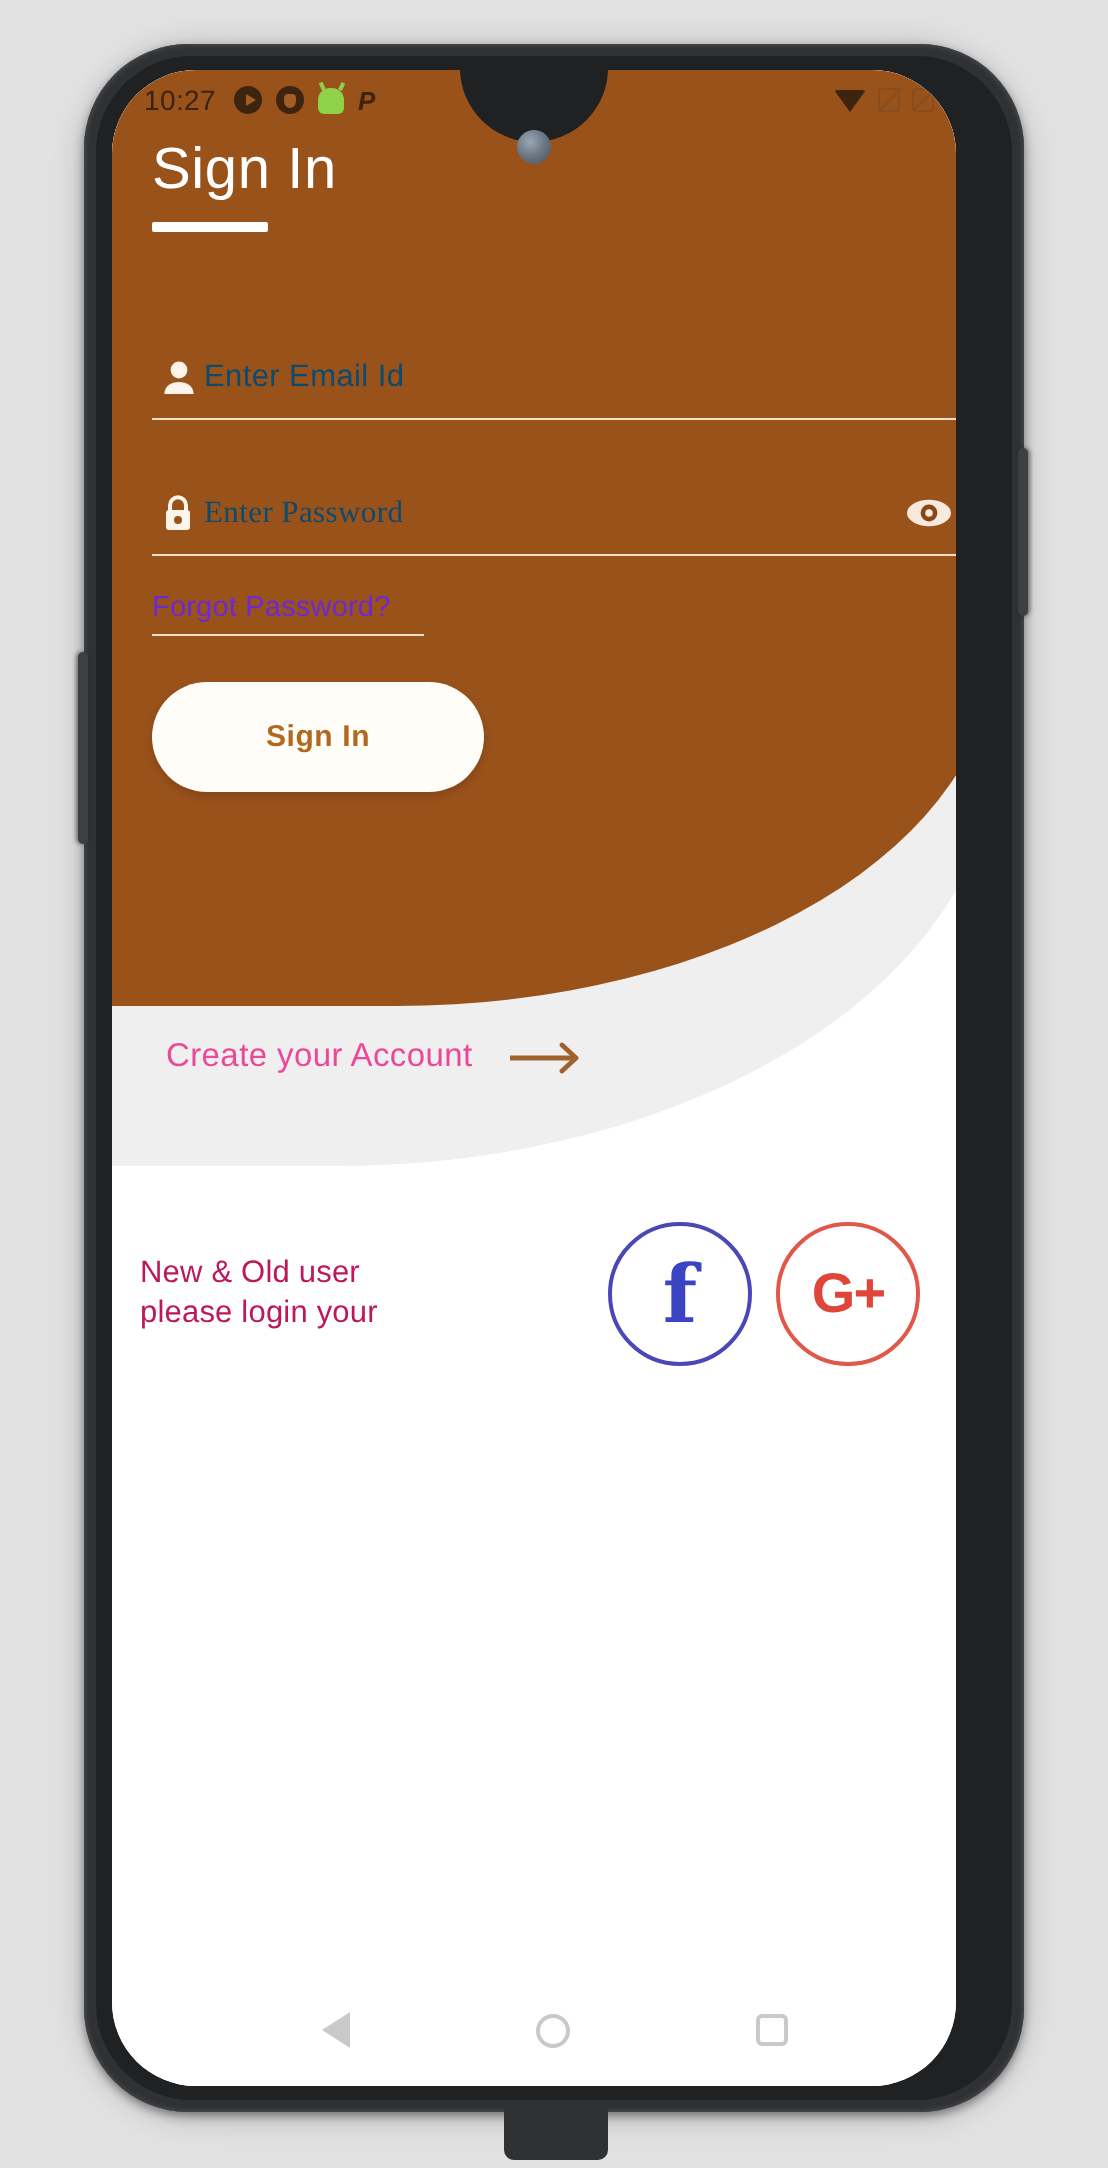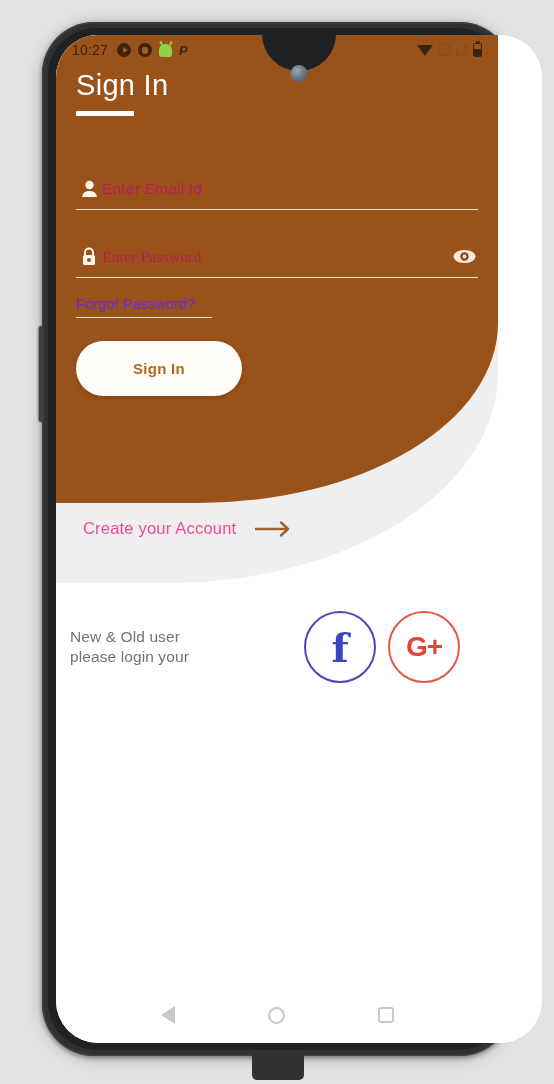--- a/index.html
+++ b/index.html
@@ -42,21 +42,21 @@
     position: absolute;
     left: 48px; top: 28px;
     width: 458px; height: 1022px;
     border-radius: 48px;
     background: #1f2122;
   }
 
   .screen {
     position: absolute;
     left: 56px; top: 35px;
-    width: 486px; height: 1008px;
+    width: 422px; height: 1008px;
     border-radius: 42px;
     background: #ffffff;
     overflow: hidden;
   }
 
   .btn-volume {
     position: absolute;
     left: 39px; top: 326px;
     width: 5px; height: 96px;
     border-radius: 3px;
@@ -263,21 +263,21 @@
     align-items: center;
     height: 42px;
     border-bottom: 1.7px solid #f0dfc9;
   }
   .field.email { margin-top: 52px; }
   .field.pass  { margin-top: 26px; font-family: Liberation Serif, serif; }
 
   .field-ic { width: 26px; display: flex; align-items: center; justify-content: center; }
   .field-label {
     font-size: 15.5px;
-    color: #be185d;
+    color: #0c4a6e;
     letter-spacing: .2px;
   }
   .eye {
     position: absolute;
     right: 2px;
     width: 23px; height: 15px;
     display: flex; align-items: center; justify-content: center;
   }
 
   .forgot-wrap { margin: 18px 0 0 20px; display: inline-block; }
@@ -335,21 +335,21 @@
     left: 0; top: 576px;
     width: 442px;
     display: flex;
     align-items: center;
     z-index: 12;
   }
   .social-text {
     margin-left: 14px;
     font-size: 15.5px;
     line-height: 1.32;
-    color: #737373;
+    color: #be185d;
     letter-spacing: .1px;
   }
   .social-icons {
     margin-left: auto;
     margin-right: 38px;
     display: flex;
     align-items: center;
     gap: 12px;
   }
   .circ {

